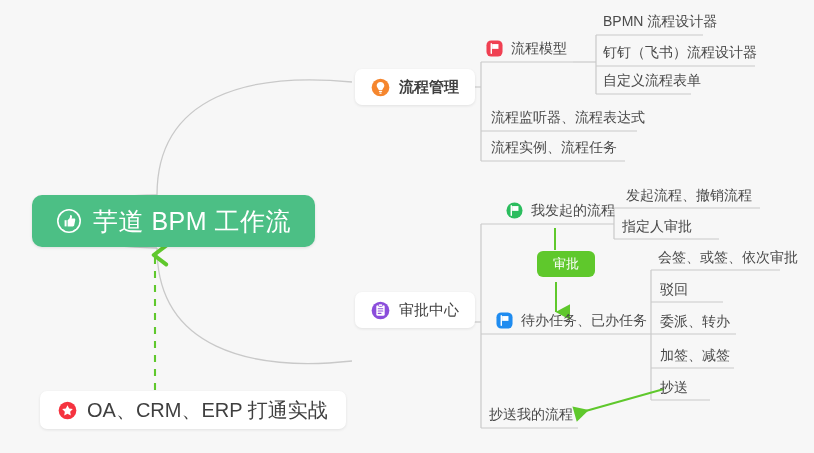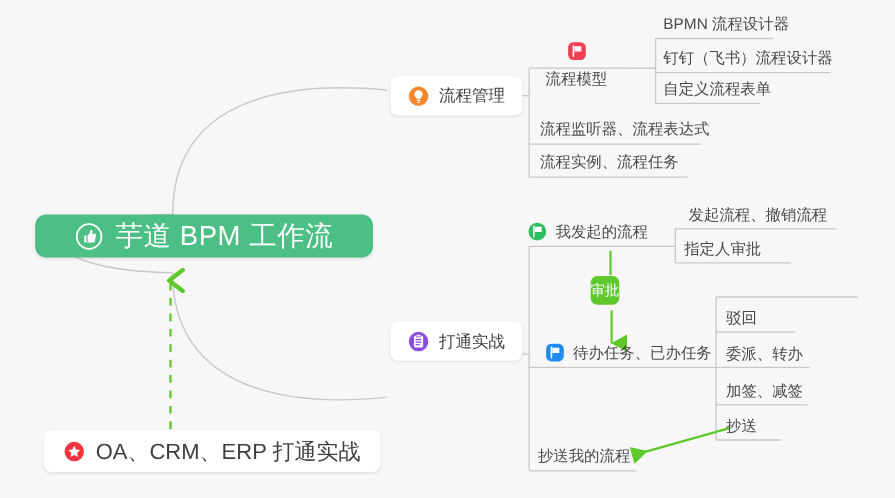--- a/index.html
+++ b/index.html
@@ -34,22 +34,22 @@
     display: flex;
     align-items: center;
     white-space: nowrap;
     box-sizing: border-box;
   }
 
   
   .root-node {
     background: #4cbf85;
     border-radius: 10px;
-    padding: 0 36px;
-    height: 39px;
+    padding: 0 24px;
+    height: 52px;
     box-shadow: 0 1px 3px rgba(0,0,0,0.10);
     gap: 11px;
   }
   .root-label {
     color: #ffffff;
     font-size: 25px;
     letter-spacing: 0.5px;
   }
 
   
@@ -191,36 +191,36 @@
     <span class="icon">
       <svg width="19" height="19" viewBox="0 0 20 20">
         <circle cx="10" cy="10" r="9.3" fill="#f5333f"></circle>
         <path d="M10 4.4 L11.75 8.0 L15.6 8.55 L12.8 11.3 L13.5 15.2
                  L10 13.35 L6.5 15.2 L7.2 11.3 L4.4 8.55 L8.25 8.0 Z" fill="#ffffff"></path>
       </svg>
     </span>
     <span class="card-label">OA、CRM、ERP 打通实战</span>
   </div>
 
-  <div class="node card-node" style="left:355px; top:69px;">
+  <div class="node card-node" style="left:355px; top:69px;font-weight:bold;">
     <span class="icon">
       <svg width="19" height="19" viewBox="0 0 20 20">
         <circle cx="10" cy="10" r="9.3" fill="#f5862e"></circle>
         <path d="M10 4.2 C7.7 4.2 6.0 5.9 6.0 8.0 C6.0 9.5 6.9 10.4 7.5 11.2
                  C7.85 11.65 8.0 12.0 8.05 12.5 L11.95 12.5
                  C12.0 12.0 12.15 11.65 12.5 11.2 C13.1 10.4 14.0 9.5 14.0 8.0
                  C14.0 5.9 12.3 4.2 10 4.2 Z" fill="#ffffff"></path>
         <rect x="8.25" y="13.4" width="3.5" height="1.25" rx="0.6" fill="#ffffff"></rect>
         <rect x="8.75" y="15.3" width="2.5" height="1.15" rx="0.57" fill="#ffffff"></rect>
       </svg>
     </span>
     <span class="card-label">流程管理</span>
   </div>
 
-  <div class="node plain-node" style="left:494px; top:38px;flex-direction:column;">
+  <div class="node plain-node" style="left:484px; top:38px;">
     <span class="icon">
       <svg width="17" height="17" viewBox="0 0 18 18">
         <rect x="0.5" y="0.5" width="17" height="17" rx="5" fill="#f04052"></rect>
         <path d="M5.6 4.0 L5.6 14.0" stroke="#ffffff" stroke-width="1.5" stroke-linecap="round"></path>
         <path d="M6.5 4.3 L13.2 4.3 L13.2 9.4 L6.5 9.4 Z" fill="#ffffff"></path>
       </svg>
     </span>
     <span class="plain-label">流程模型</span>
   </div>
 
@@ -243,56 +243,59 @@
 
   <div class="node card-node" style="left:355px; top:292px;">
     <span class="icon">
       <svg width="19" height="19" viewBox="0 0 20 20">
         <circle cx="10" cy="10" r="9.3" fill="#8b4ddb"></circle>
         <rect x="5.6" y="4.4" width="8.8" height="11.2" rx="1.5" fill="#ffffff"></rect>
         <rect x="7.8" y="3.1" width="4.4" height="2.6" rx="1.1" fill="#ffffff" stroke="#8b4ddb" stroke-width="0.9"></rect>
         <path d="M7.6 8.2 L12.4 8.2 M7.6 10.6 L12.4 10.6 M7.6 13.0 L10.6 13.0" stroke="#8b4ddb" stroke-width="1.15" stroke-linecap="round"></path>
       </svg>
     </span>
-    <span class="card-label">打通实战</span>
-  </div>
-
-  <div class="node plain-node" style="left:478px; top:200px;">
+    <span class="card-label">审批中心</span>
+  </div>
+
+  <div class="node plain-node" style="left:504px; top:200px;">
     <span class="icon">
       <svg width="17" height="17" viewBox="0 0 18 18">
         <rect x="0.5" y="0.5" width="17" height="17" rx="8.5" fill="#2bbd5e"></rect>
         <path d="M5.6 4.0 L5.6 14.0" stroke="#ffffff" stroke-width="1.5" stroke-linecap="round"></path>
         <path d="M6.5 4.3 L13.2 4.3 L13.2 9.4 L6.5 9.4 Z" fill="#ffffff"></path>
       </svg>
     </span>
     <span class="plain-label">我发起的流程</span>
   </div>
 
   <div class="node plain-node" style="left:624px; top:185px;">
     <span class="plain-label">发起流程、撤销流程</span>
   </div>
   <div class="node plain-node" style="left:620px; top:216px;">
     <span class="plain-label">指定人审批</span>
   </div>
 
-  <div class="node badge-node" style="left:537px; top:251px; width:26px;">
+  <div class="node badge-node" style="left:537px; top:251px; width:58px;">
     <span class="badge-label">审批</span>
   </div>
 
   <div class="node plain-node" style="left:494px; top:310px;">
     <span class="icon">
       <svg width="17" height="17" viewBox="0 0 18 18">
         <rect x="0.5" y="0.5" width="17" height="17" rx="5" fill="#1f8cf0"></rect>
         <path d="M5.6 4.0 L5.6 14.0" stroke="#ffffff" stroke-width="1.5" stroke-linecap="round"></path>
         <path d="M6.5 4.3 L13.2 4.3 L13.2 9.4 L6.5 9.4 Z" fill="#ffffff"></path>
       </svg>
     </span>
     <span class="plain-label">待办任务、已办任务</span>
   </div>
 
+  <div class="node plain-node" style="left:656px; top:247px;">
+    <span class="plain-label">会签、或签、依次审批</span>
+  </div>
   <div class="node plain-node" style="left:658px; top:279px;">
     <span class="plain-label">驳回</span>
   </div>
   <div class="node plain-node" style="left:658px; top:311px;">
     <span class="plain-label">委派、转办</span>
   </div>
   <div class="node plain-node" style="left:658px; top:345px;">
     <span class="plain-label">加签、减签</span>
   </div>
   <div class="node plain-node" style="left:658px; top:377px;text-align:right;">

